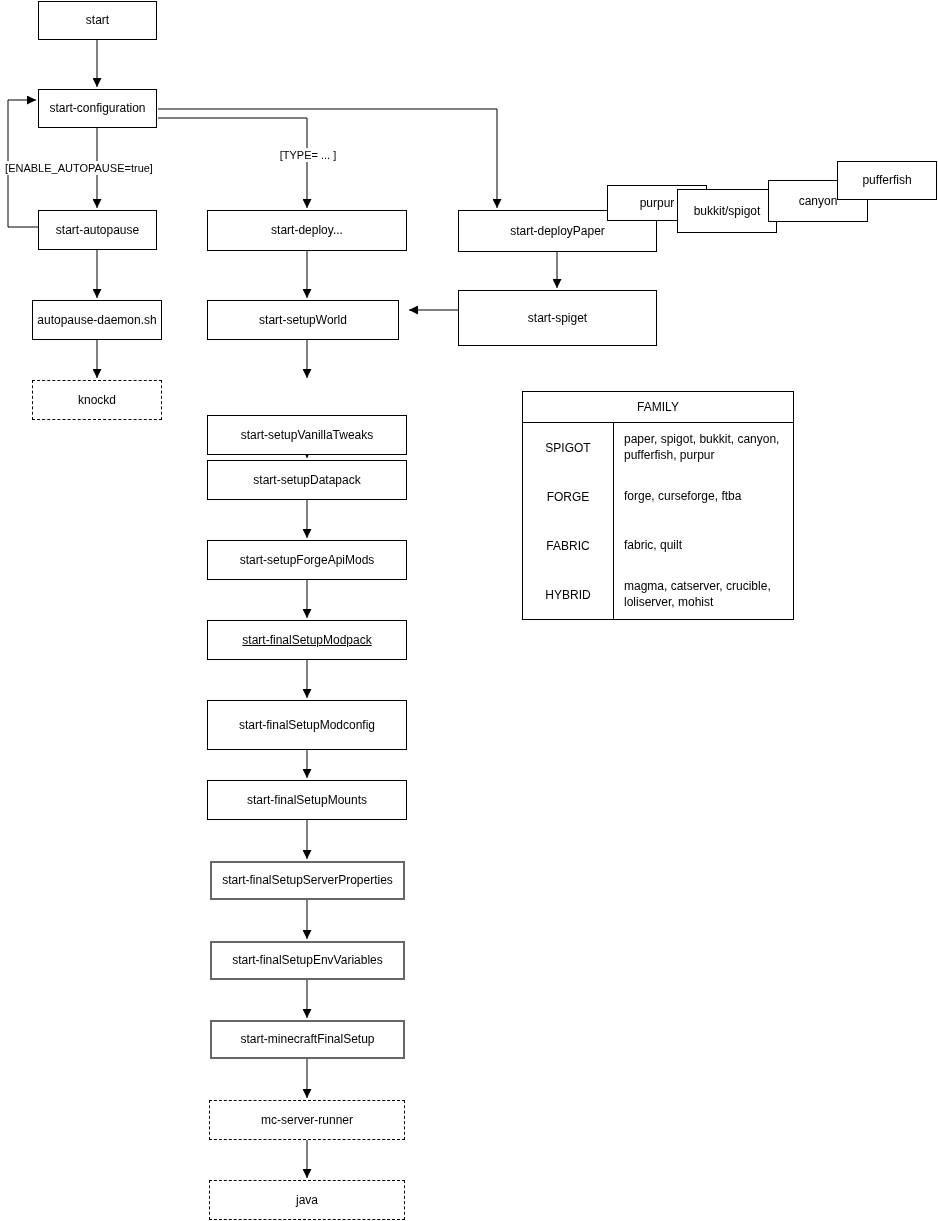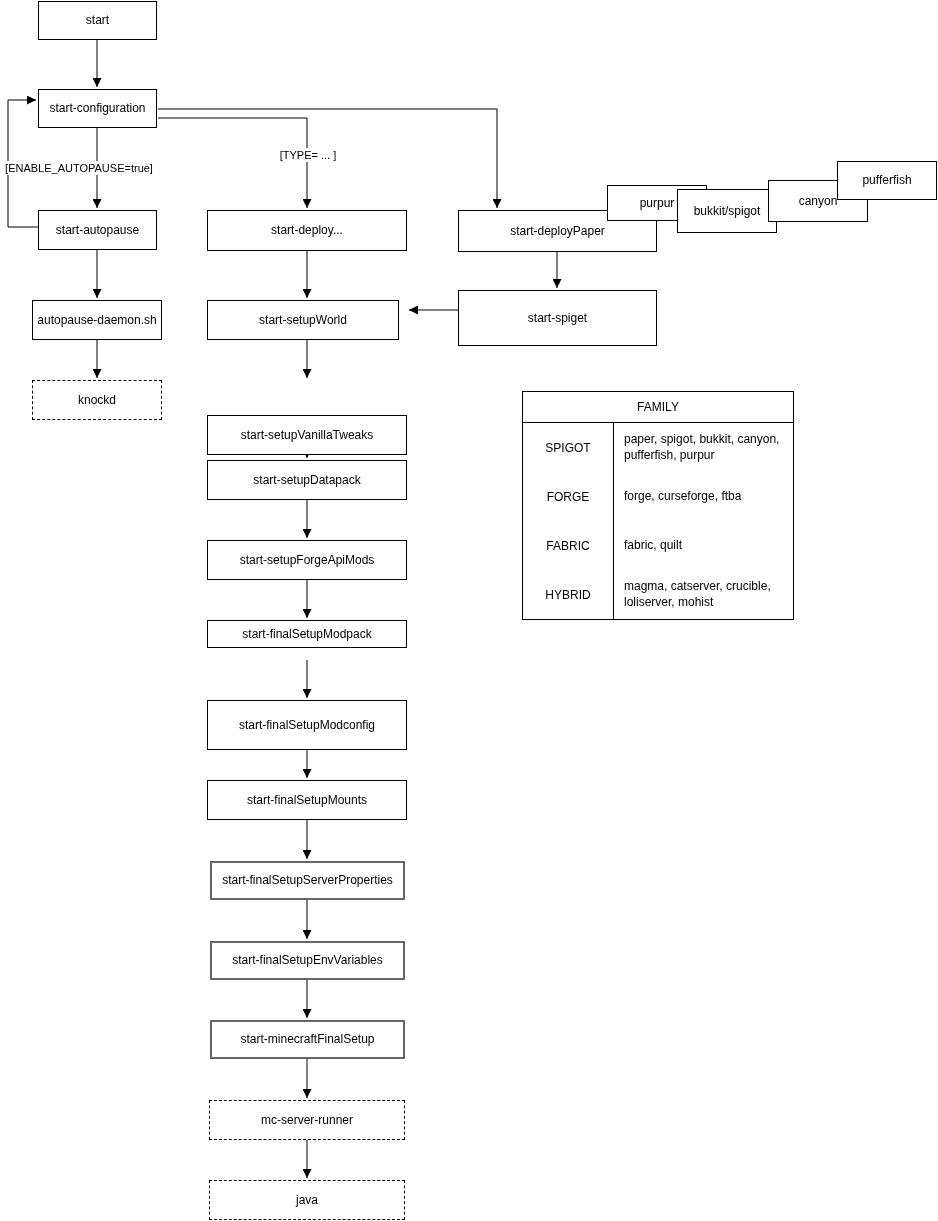--- a/index.html
+++ b/index.html
@@ -107,21 +107,21 @@
   <div class="node" style="left:38px; top:89px; width:119px; height:39px;">start-configuration</div>
   <div class="node" style="left:38px; top:210px; width:119px; height:40px;">start-autopause</div>
   <div class="node" style="left:32px; top:300px; width:130px; height:40px;">autopause-daemon.sh</div>
   <div class="node dashed" style="left:32px; top:380px; width:130px; height:40px;">knockd</div>
 
   <div class="node" style="left:207px; top:210px; width:200px; height:41px;">start-deploy...</div>
   <div class="node" style="left:207px; top:300px; width:192px; height:40px;">start-setupWorld</div>
   <div class="node" style="left:207px; top:380px; width:200px; height:40px;margin-top:35px;">start-setupVanillaTweaks</div>
   <div class="node" style="left:207px; top:460px; width:200px; height:40px;">start-setupDatapack</div>
   <div class="node" style="left:207px; top:540px; width:200px; height:40px;">start-setupForgeApiMods</div>
-  <div class="node" style="left:207px; top:620px; width:200px; height:28px;">start-finalSetupModpack</div>
+  <div class="node" style="left:207px; top:620px; width:200px; height:40px;text-decoration:underline;">start-finalSetupModpack</div>
   <div class="node" style="left:207px; top:700px; width:200px; height:50px;">start-finalSetupModconfig</div>
   <div class="node" style="left:207px; top:780px; width:200px; height:40px;">start-finalSetupMounts</div>
   <div class="node muted" style="left:210px; top:861px; width:195px; height:39px;">start-finalSetupServerProperties</div>
   <div class="node muted" style="left:210px; top:941px; width:195px; height:39px;">start-finalSetupEnvVariables</div>
   <div class="node muted" style="left:210px; top:1020px; width:195px; height:39px;">start-minecraftFinalSetup</div>
   <div class="node dashed" style="left:209px; top:1100px; width:196px; height:40px;">mc-server-runner</div>
   <div class="node dashed" style="left:209px; top:1180px; width:196px; height:40px;">java</div>
 
   <div class="node" style="left:458px; top:210px; width:199px; height:42px;">start-deployPaper</div>
   <div class="node z3" style="left:607px; top:185px; width:100px; height:36px;text-align:right;">purpur</div>

